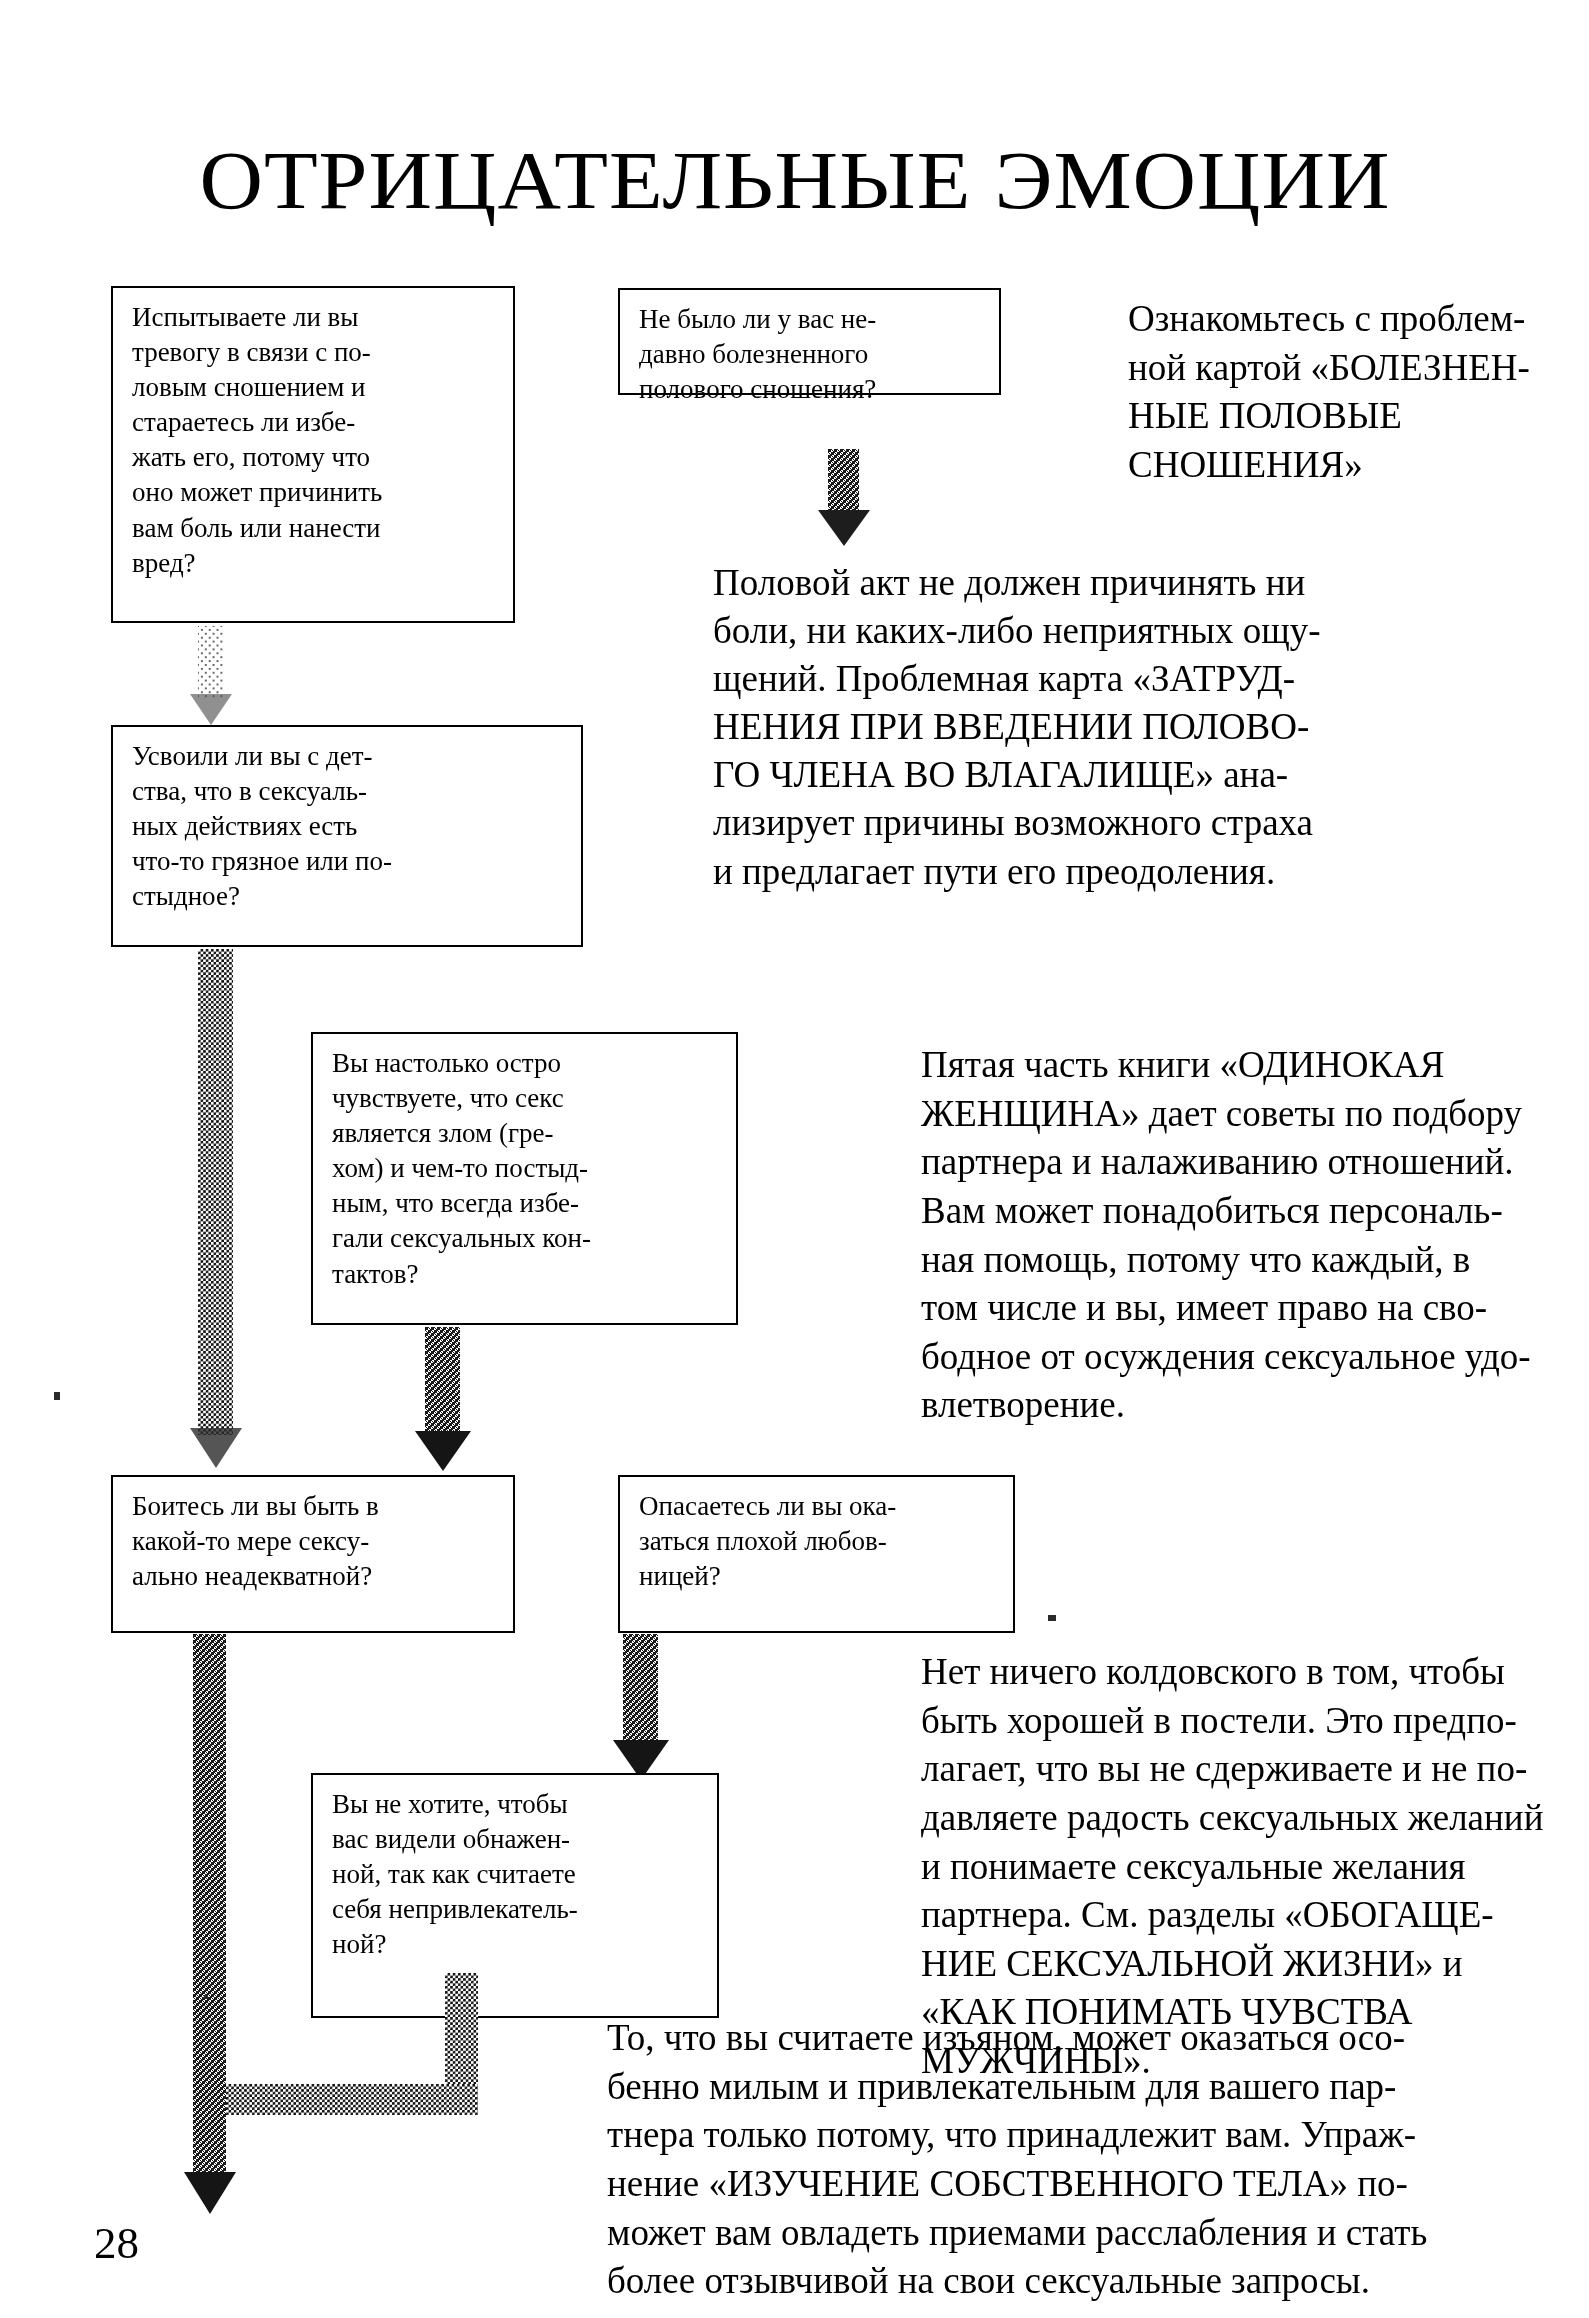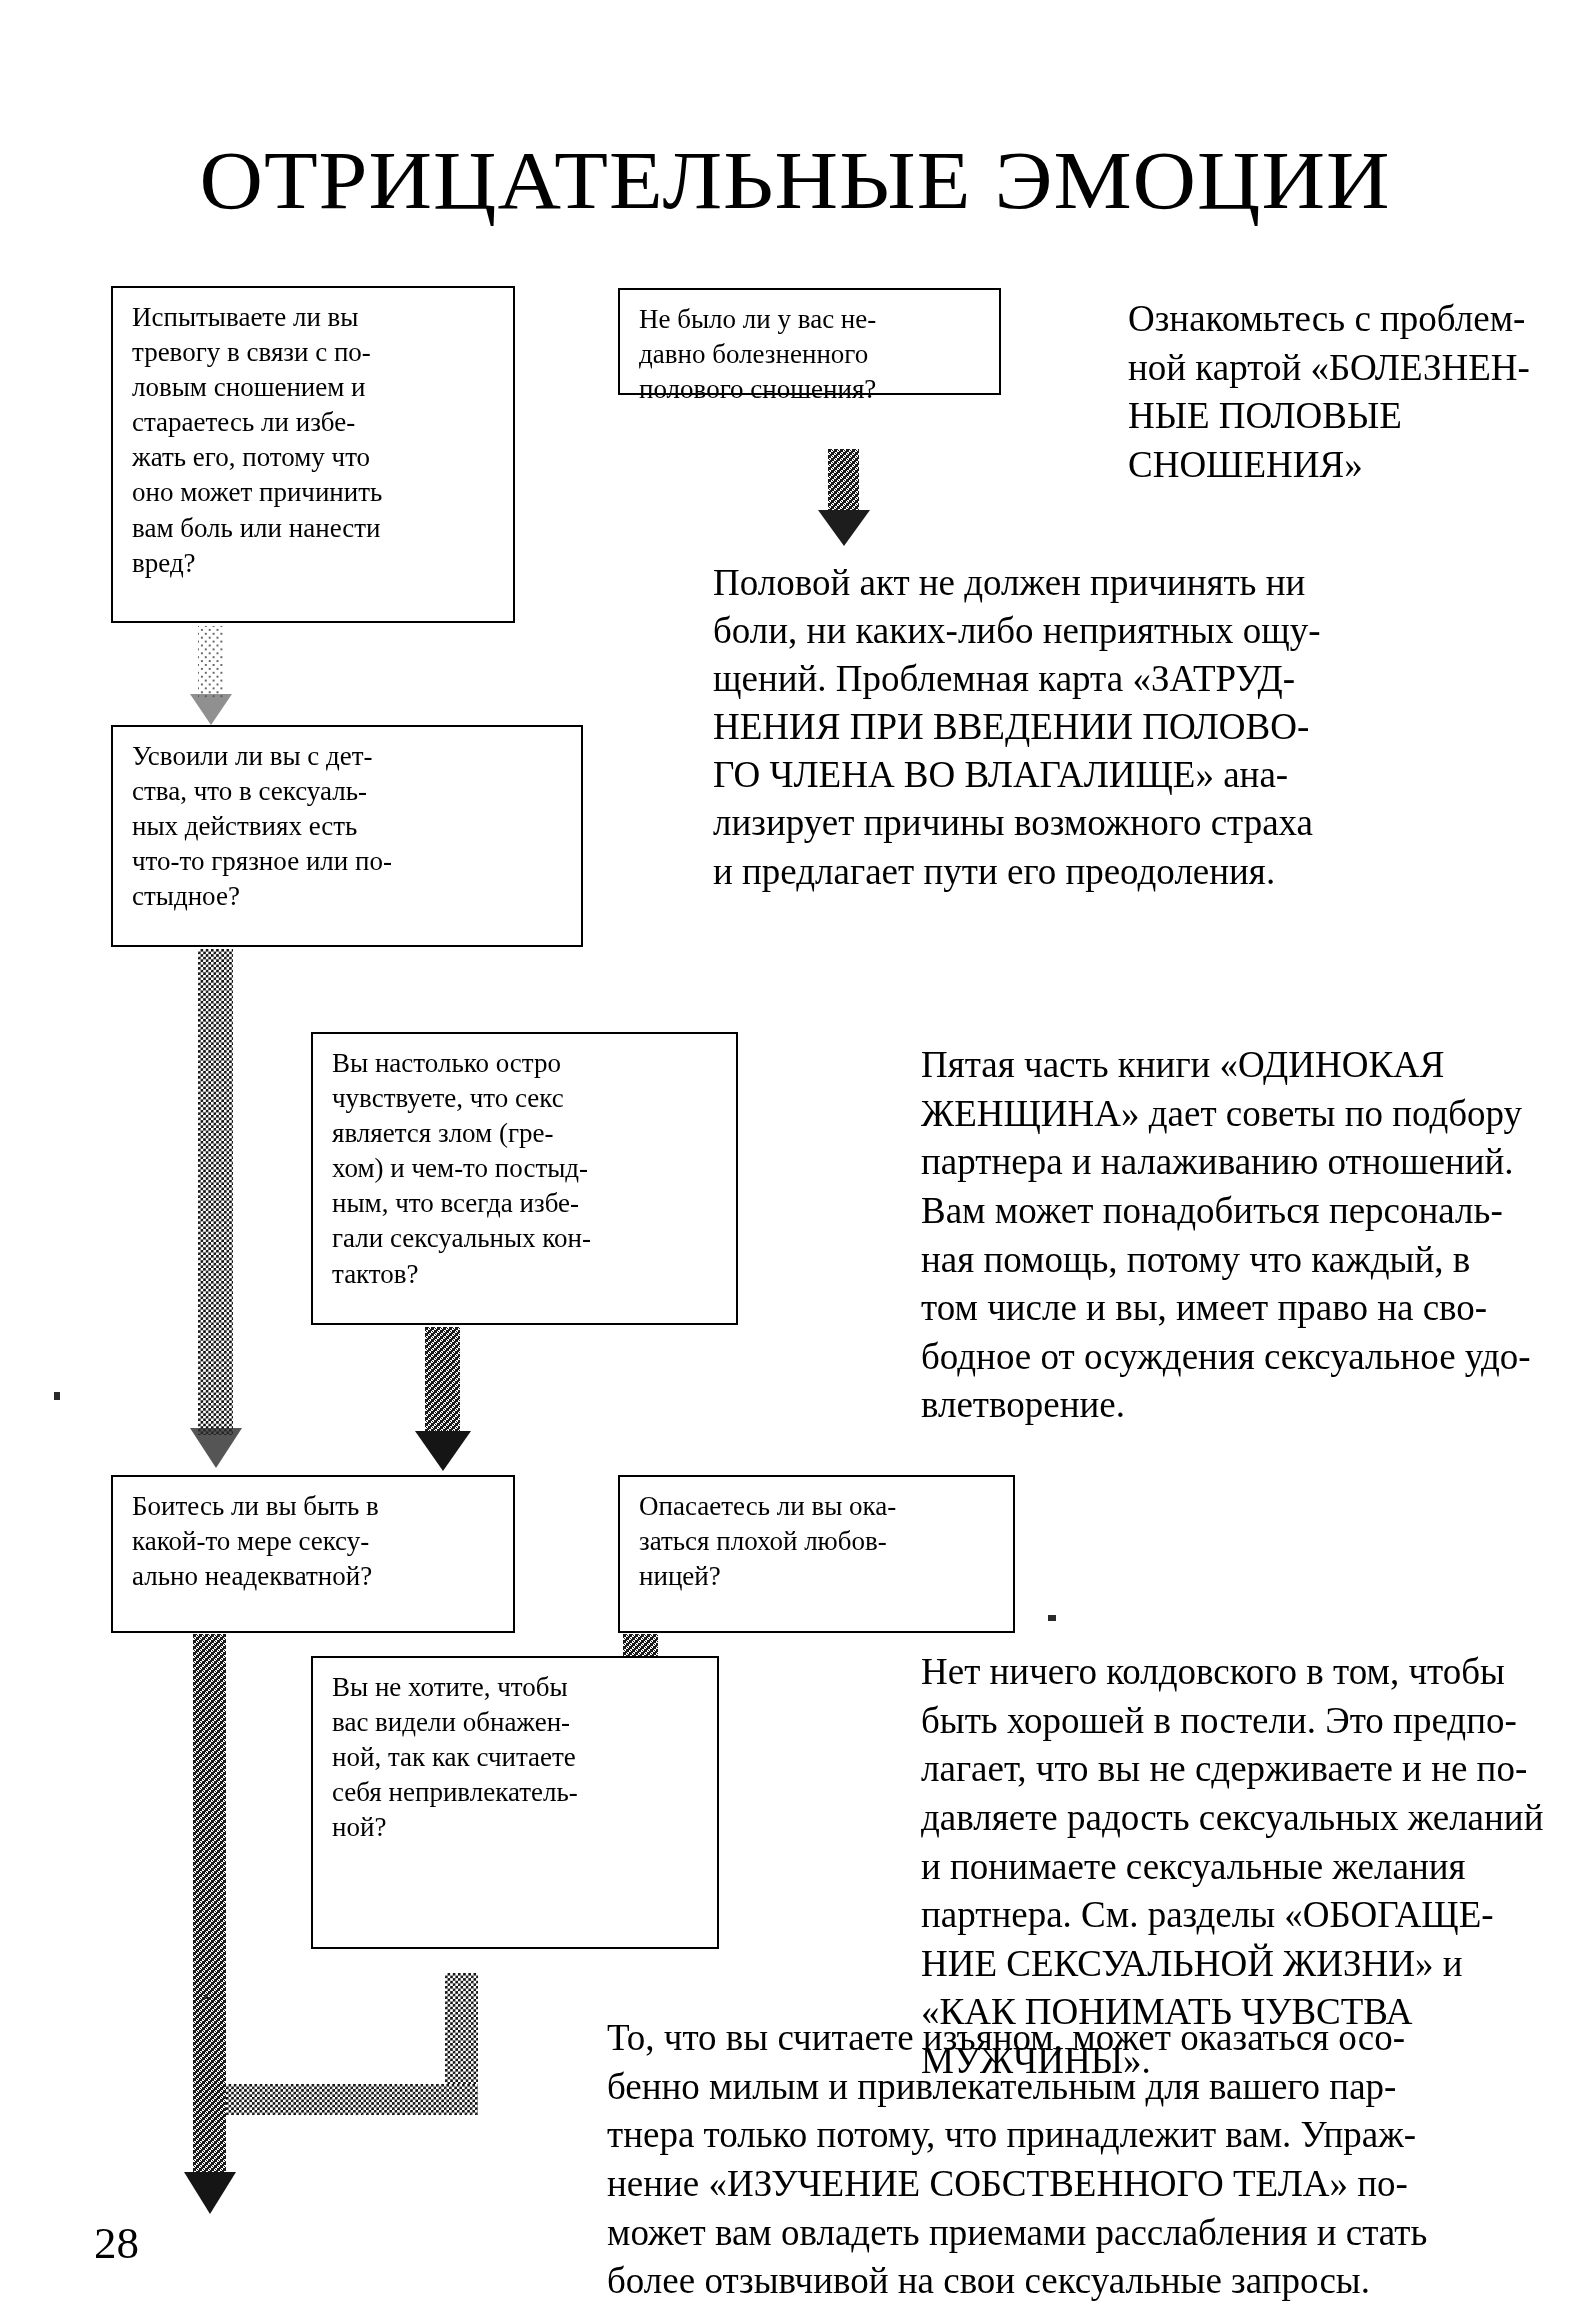--- a/index.html
+++ b/index.html
@@ -235,21 +235,21 @@
   </div>
 
   <div class="arrow" style="left:193px; top:1634px; width:33px; height:583px;">
     <div class="shaft dither-dense" style="height:545px;"></div>
     <div class="head" style="top:538px;
          border-left:26px solid transparent;
          border-right:26px solid transparent;
          border-top:42px solid #151515;"></div>
   </div>
 
-  <div class="qbox" style="left:311px; top:1656px; width:408px; height:293px;">
+  <div class="qbox" style="left:311px; top:1773px; width:408px; height:245px;">
     <p>Вы не хотите, чтобы
 вас видели обнажен-
 ной, так как считаете
 себя непривлекатель-
 ной?</p>
   </div>
 
   <div class="arrow" style="left:226px; top:1973px; width:260px; height:170px;">
     <div class="dither" style="position:absolute; left:219px; top:0; width:33px; height:139px;"></div>
     <div class="dither" style="position:absolute; left:0; top:111px; width:252px; height:31px;"></div>

